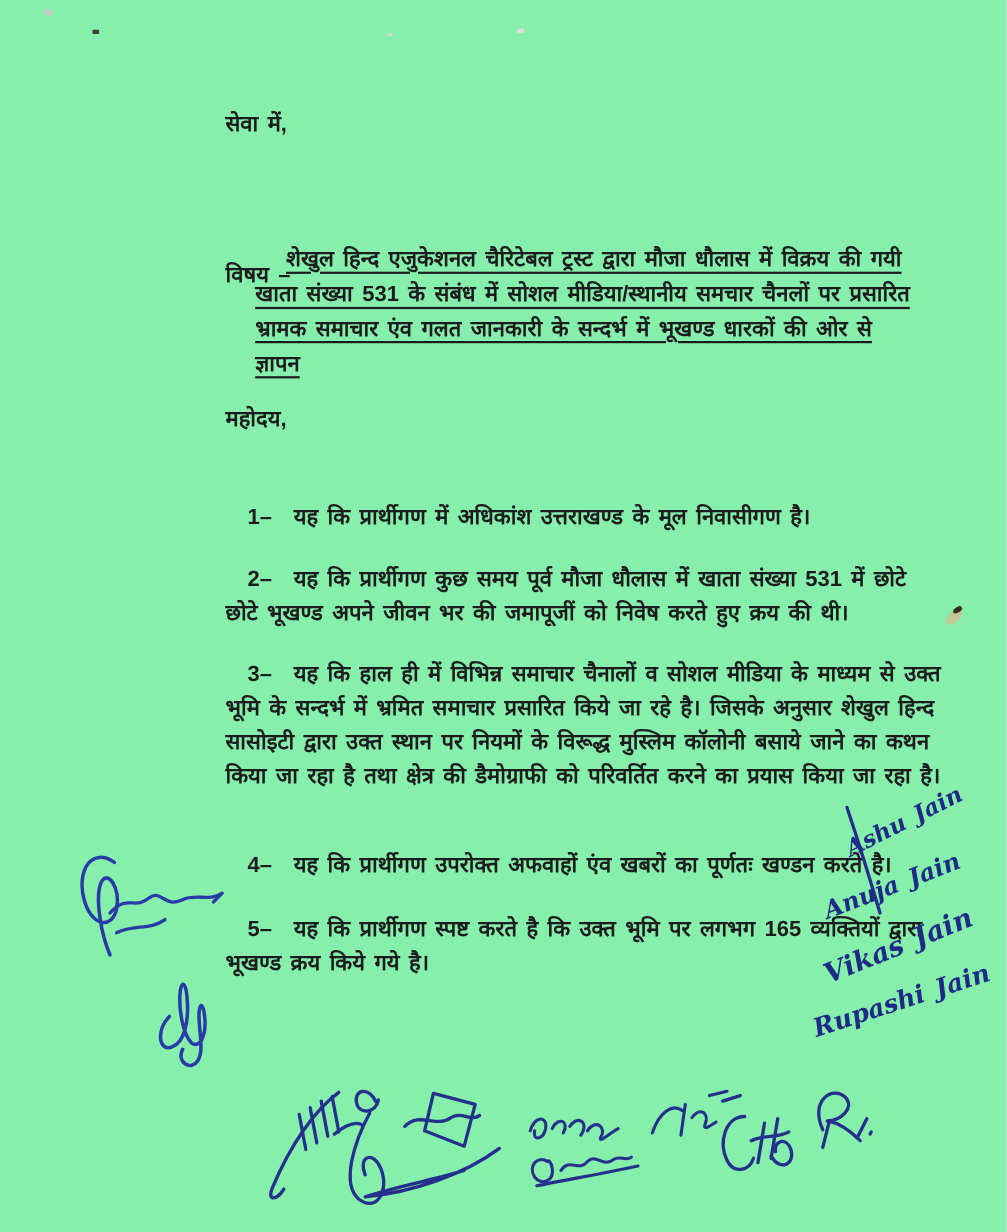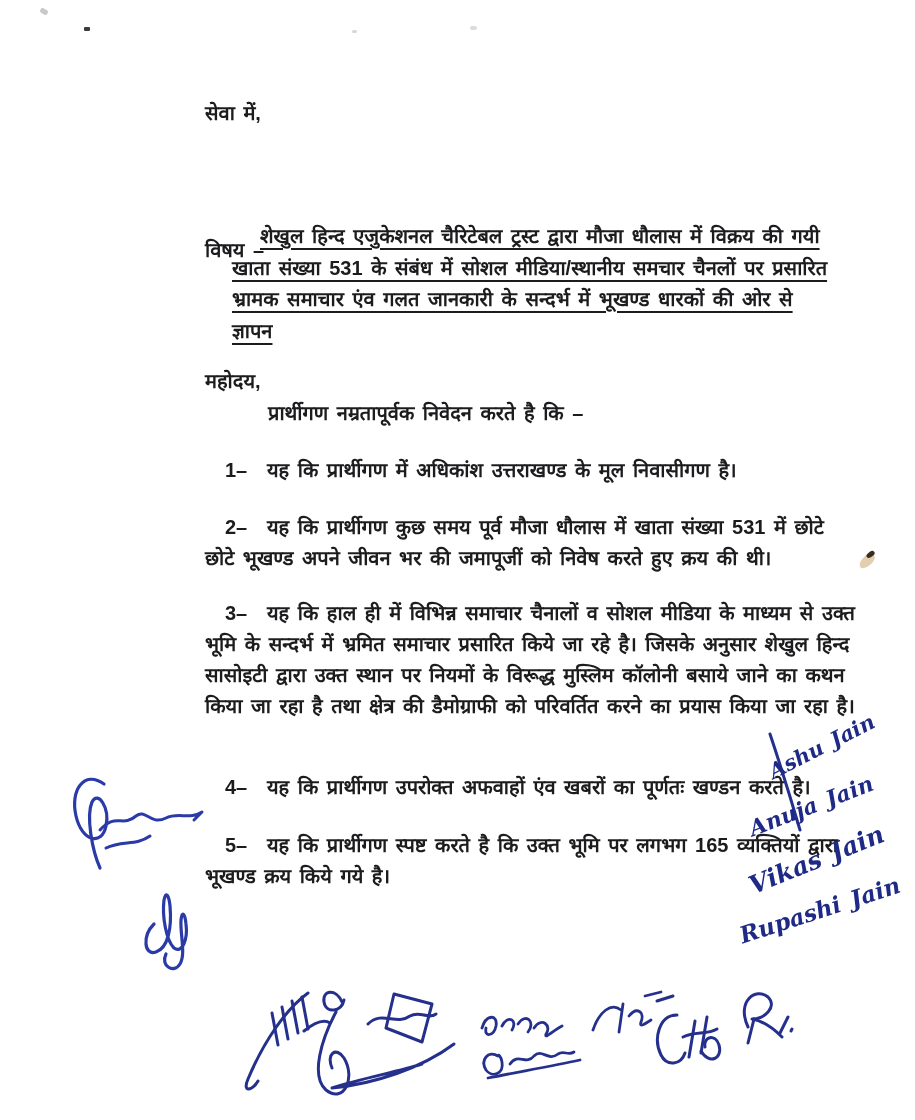--- a/index.html
+++ b/index.html
@@ -2,21 +2,21 @@
 <html><head>
 <meta charset="utf-8">
 <style>
   * { margin: 0; padding: 0; box-sizing: border-box; }
   html, body { background: #e8e8e8; }
   .page {
     position: relative;
     width: 915px;
     height: 1120px;
     margin: 0 auto;
-    background: #ffffff;
+    background: #86efac;
     overflow: hidden;
     font-family: "Liberation Sans", sans-serif;
     color: #1c1c1e;
     font-weight: 700;
     font-size: 20px;
     line-height: 31px;
     word-spacing: 3px;
   }
   .abs { position: absolute; }
 
@@ -95,21 +95,20 @@
   <div class="abs address">
     <div>सेवा में,</div>
   </div>
 
   <div class="abs subject-wrap">
     <span class="subject-label">विषय –</span>
     <span class="subject-body"><span class="u">शेखुल हिन्द एजुकेशनल चैरिटेबल ट्रस्ट द्वारा मौजा धौलास में विक्रय की गयी खाता संख्या 531 के संबंध में सोशल मीडिया/स्थानीय समचार चैनलों पर प्रसारित भ्रामक समाचार एंव गलत जानकारी के सन्दर्भ में भूखण्ड धारकों की ओर से ज्ञापन</span></span>
   </div>
 
   <div class="abs greeting">महोदय,</div>
-  <div class="abs intro">प्रार्थीगण नम्रतापूर्वक निवेदन करते है कि –</div>
 
   <div class="abs point p1">
     <span class="num">1–</span><span>यह कि प्रार्थीगण में अधिकांश उत्तराखण्ड के मूल निवासीगण है।</span>
   </div>
   <div class="abs point p2">
     <span class="num">2–</span><span>यह कि प्रार्थीगण कुछ समय पूर्व मौजा धौलास में खाता संख्या 531 में छोटे छोटे भूखण्ड अपने जीवन भर की जमापूजीं को निवेष करते हुए क्रय की थी।</span>
   </div>
   <div class="abs point p3">
     <span class="num">3–</span><span>यह कि हाल ही में विभिन्न समाचार चैनालों व सोशल मीडिया के माध्यम से उक्त भूमि के सन्दर्भ में भ्रमित समाचार प्रसारित किये जा रहे है। जिसके अनुसार शेखुल हिन्द सासोइटी द्वारा उक्त स्थान पर नियमों के विरूद्ध मुस्लिम कॉलोनी बसाये जाने का कथन किया जा रहा है तथा क्षेत्र की डैमोग्राफी को परिवर्तित करने का प्रयास किया जा रहा है।</span>
   </div>

